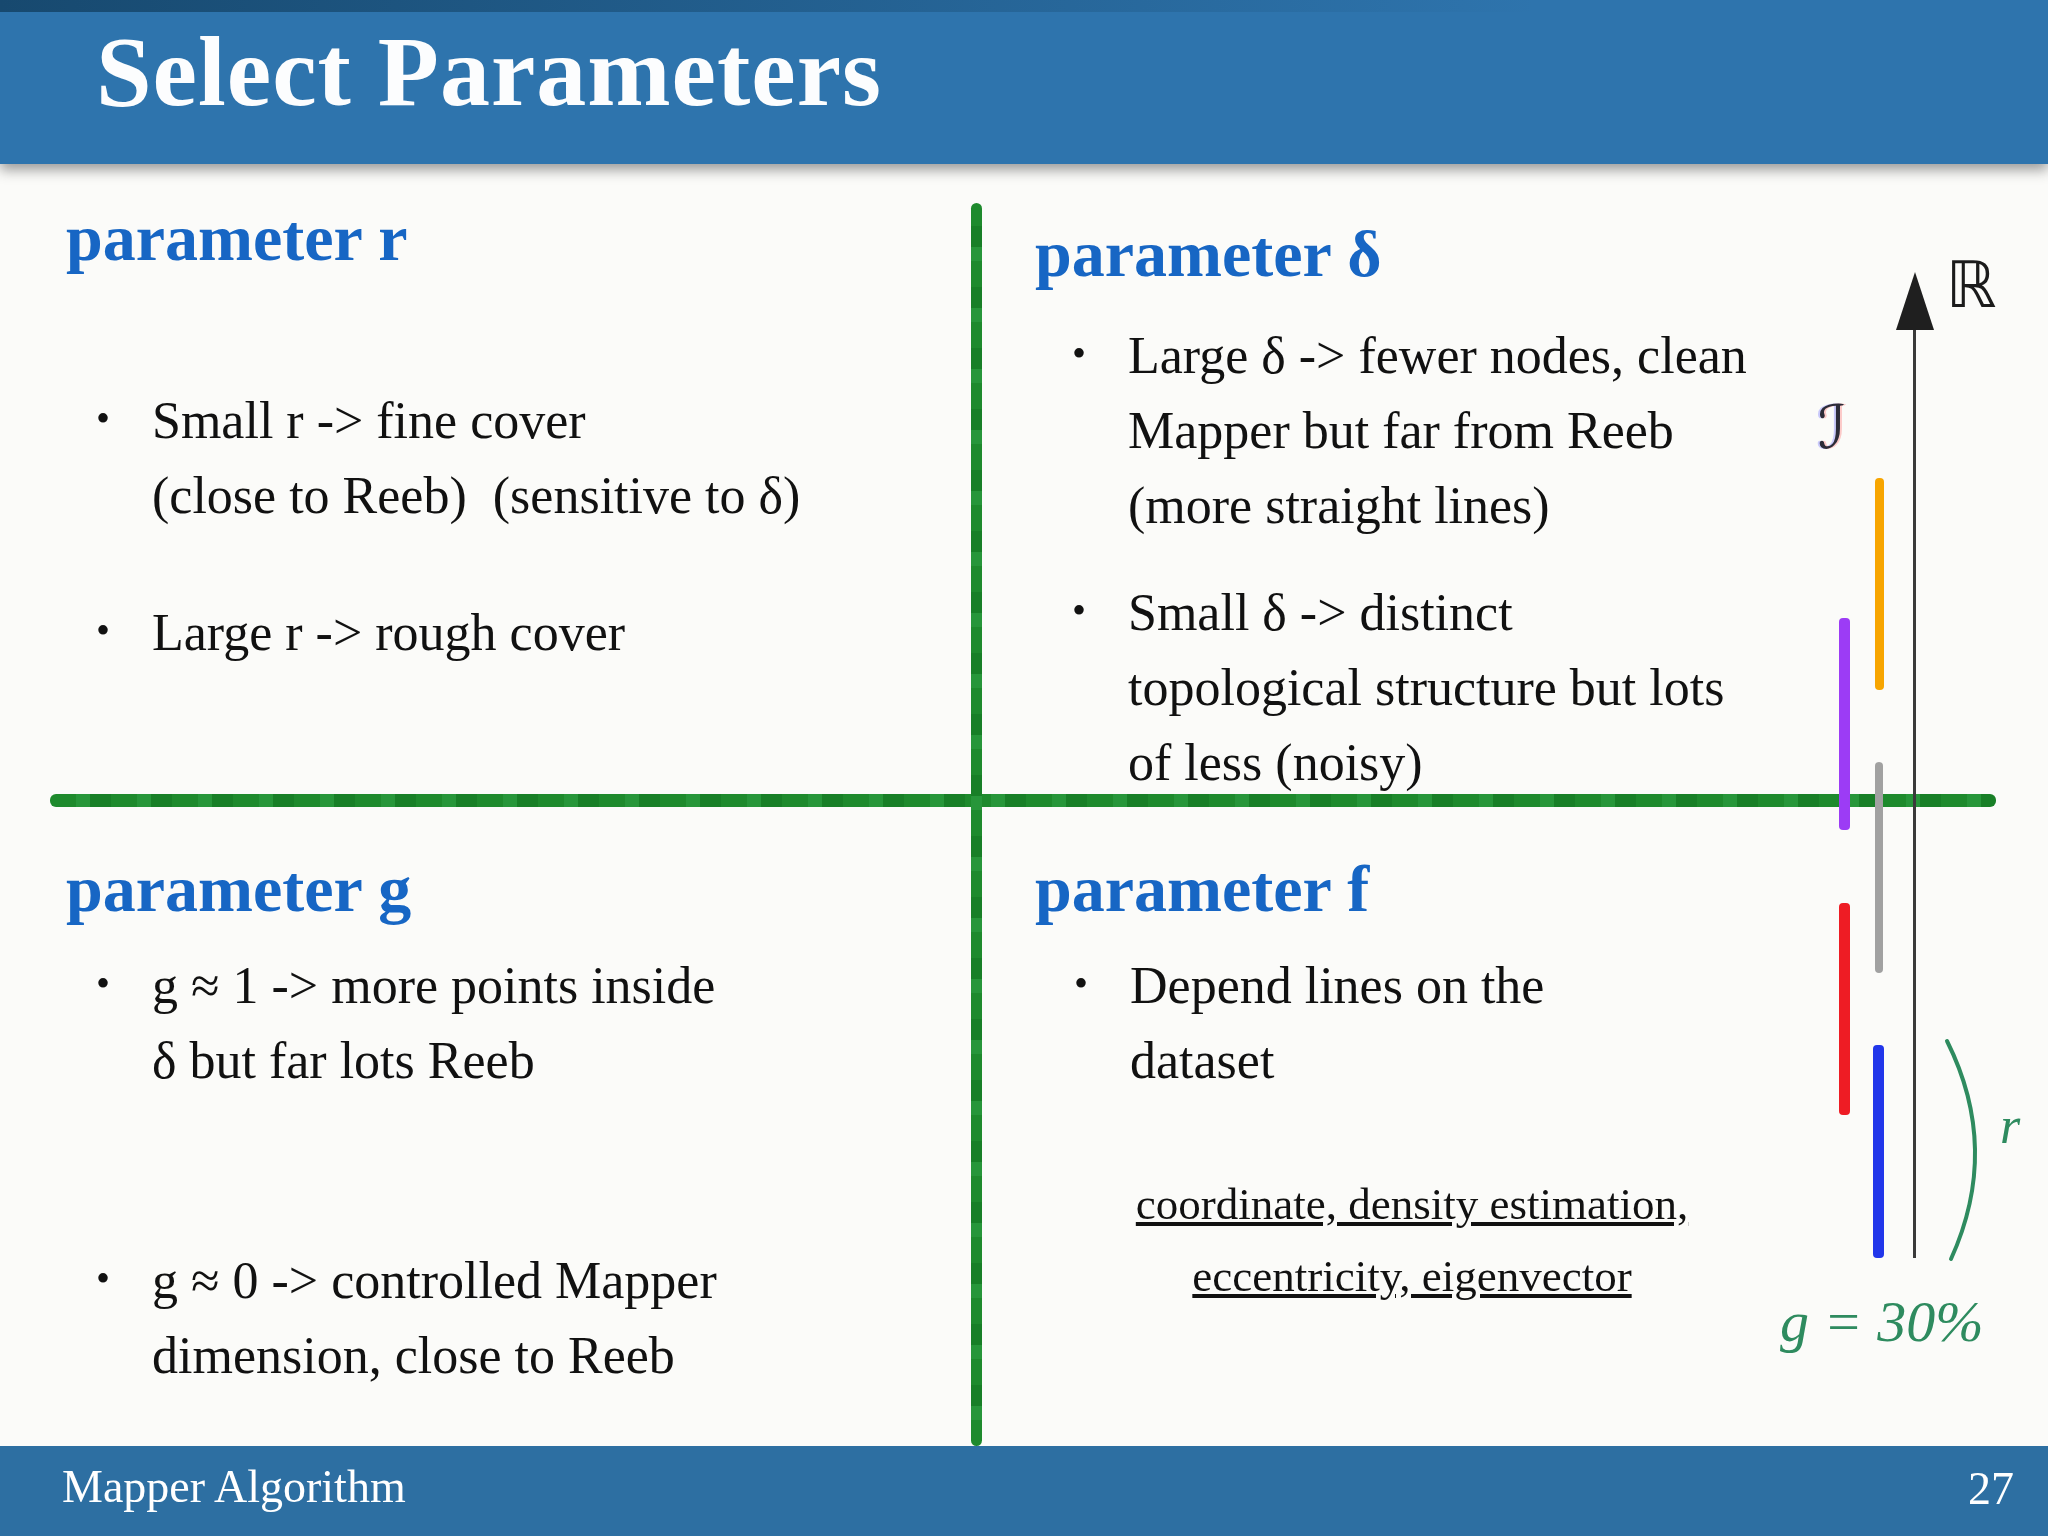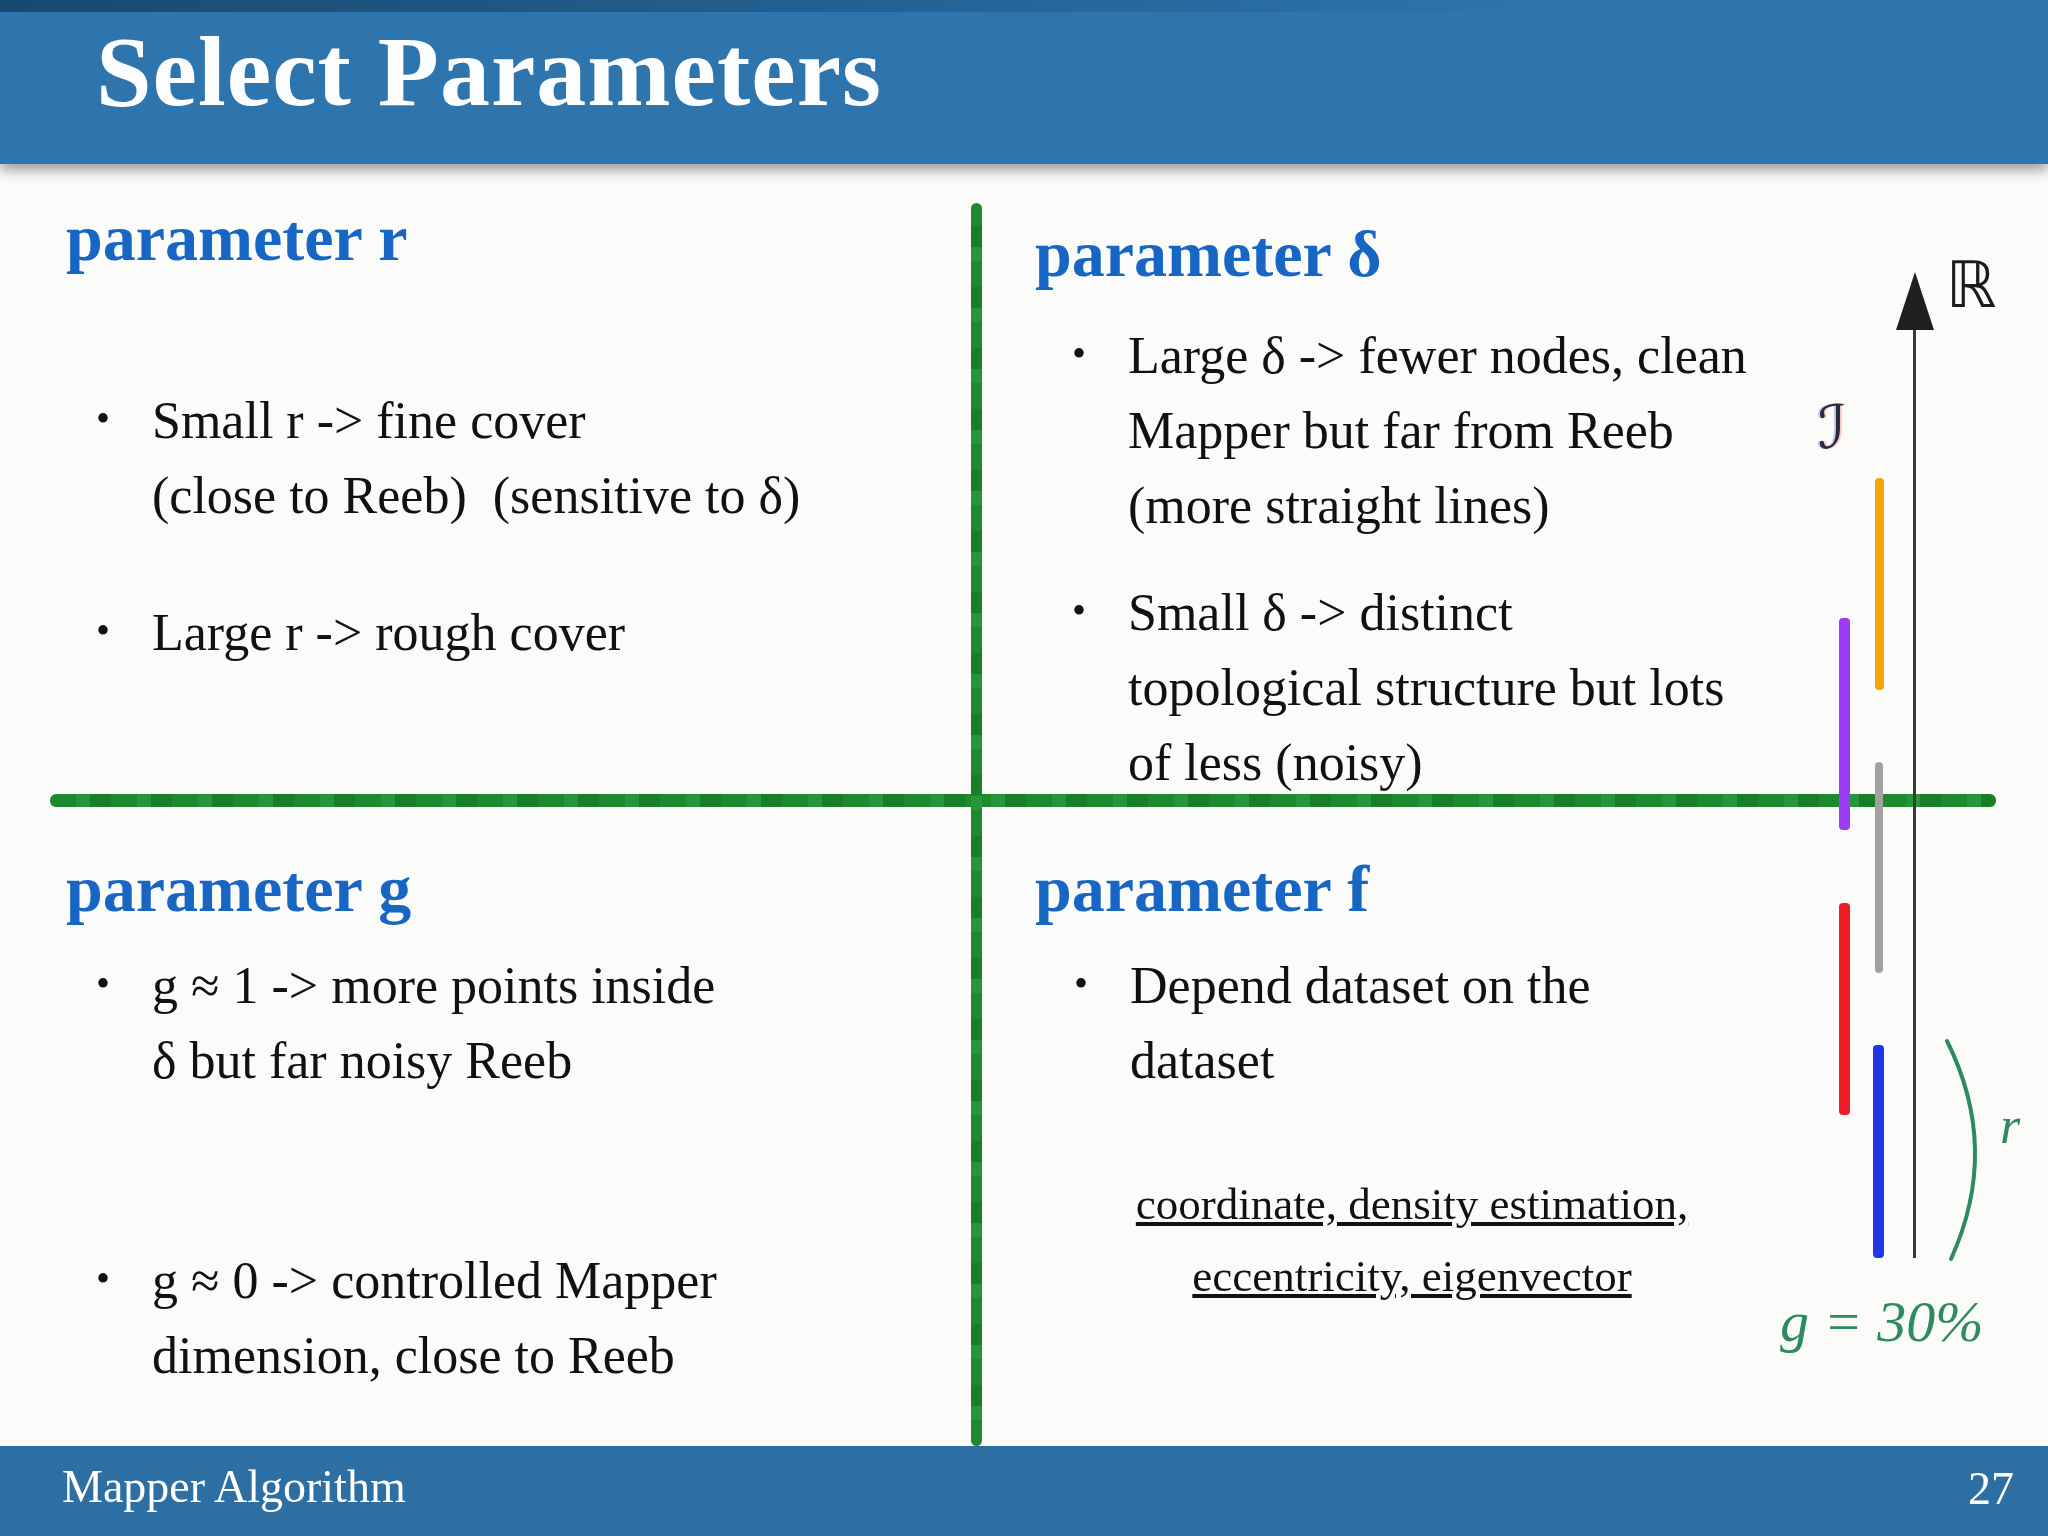--- a/index.html
+++ b/index.html
@@ -126,32 +126,32 @@
     <span class="dot">•</span>
     <div>Small δ -&gt; distinct</div>
     <div>topological structure but lots</div>
     <div>of less (noisy)</div>
   </div>
 
   <div class="quad-heading" style="left:66px; top:851px;">parameter g</div>
   <div class="bullet" style="left:152px; top:948px;">
     <span class="dot">•</span>
     <div>g ≈ 1 -&gt; more points inside</div>
-    <div>δ but far noisy Reeb</div>
+    <div>δ but far lots Reeb</div>
   </div>
   <div class="bullet" style="left:152px; top:1243px;">
     <span class="dot">•</span>
     <div>g ≈ 0 -&gt; controlled Mapper</div>
     <div>dimension, close to Reeb</div>
   </div>
 
   <div class="quad-heading" style="left:1035px; top:851px;">parameter f</div>
   <div class="bullet" style="left:1130px; top:948px;">
     <span class="dot">•</span>
-    <div>Depend dataset on the</div>
+    <div>Depend lines on the</div>
     <div>dataset</div>
   </div>
   <div class="note">
     <div>coordinate, density estimation,</div>
     <div>eccentricity, eigenvector</div>
   </div>
 
   <div id="axis-line"></div>
   <div id="axis-arrowhead"></div>
   <div id="axis-label">ℝ</div>

